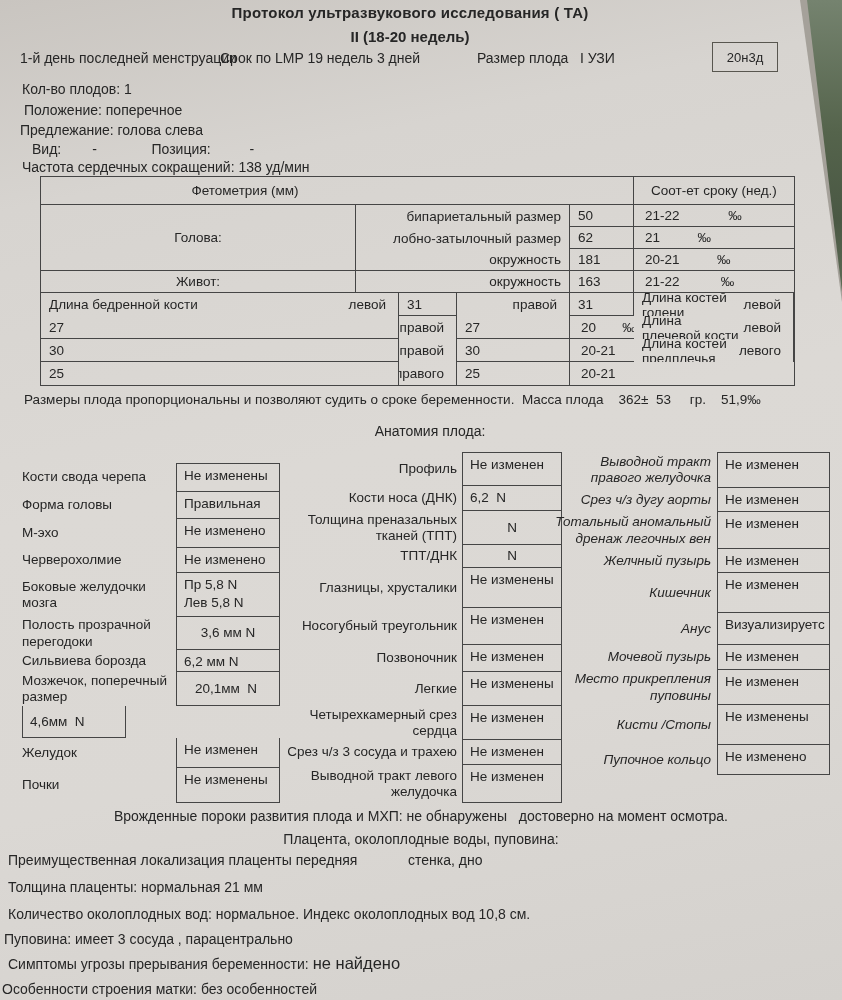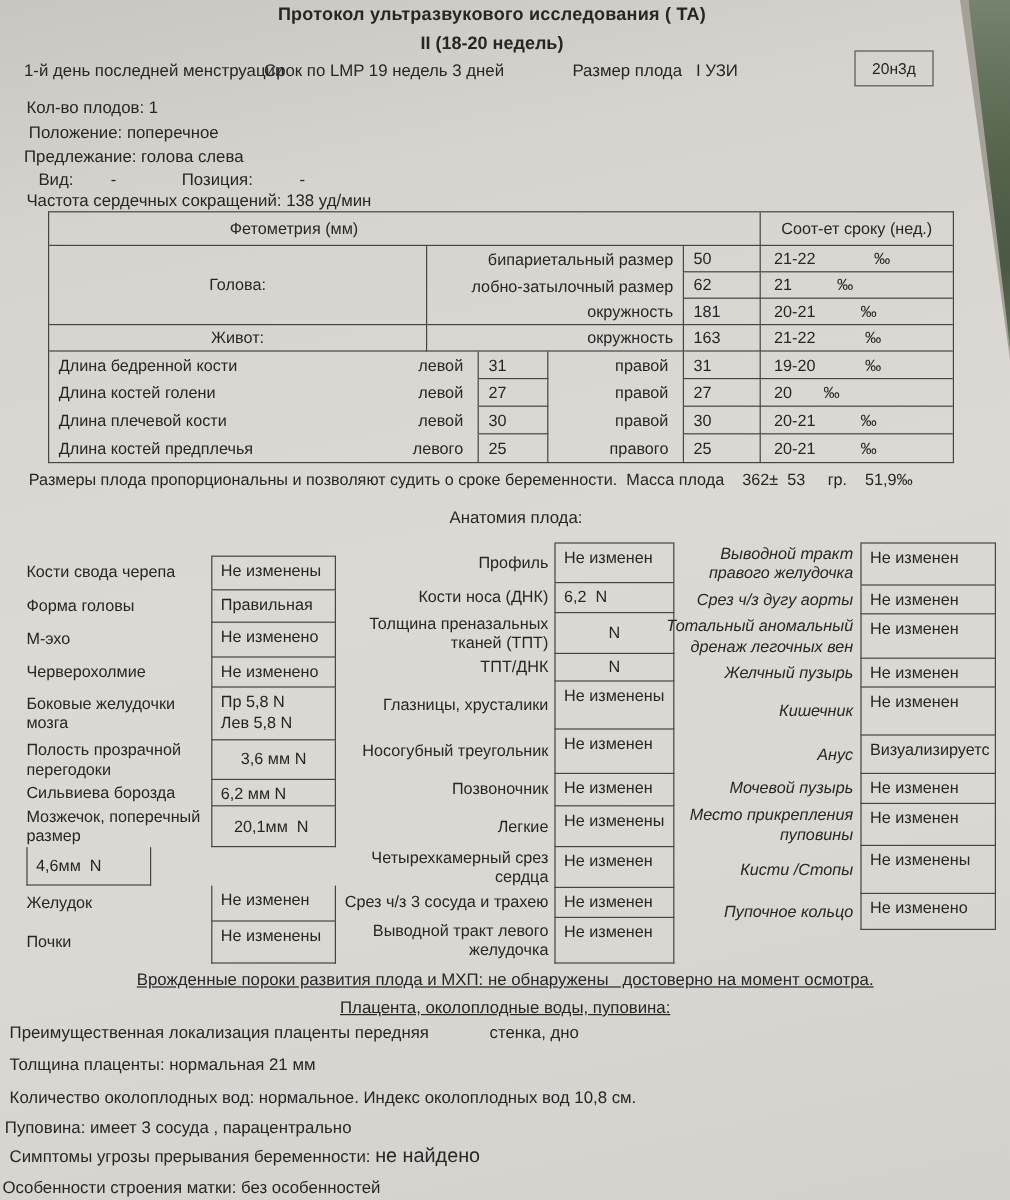--- a/index.html
+++ b/index.html
@@ -100,21 +100,21 @@
   #acol-right .a-row:nth-child(9){height:40px}#acol-right .a-row:nth-child(10){height:30px}
   
   #acol-left .a-row:nth-child(6) .a-box{justify-content:center;align-items:center;padding-top:0;}
   #acol-left .a-row:nth-child(8) .a-box{padding-left:18px;align-items:center;padding-top:0;}
   #acol-left .a-row:nth-child(9) .a-box{align-items:center;padding-top:0;}
   #acol-mid .a-row:nth-child(3) .a-box,
   #acol-mid .a-row:nth-child(4) .a-box{justify-content:center;align-items:center;padding-top:0;}
   
   .fline{font-size:14px;}
   .f-em{font-size:16.5px;}
-  .centered{left:0;width:842px;text-align:center;text-decoration:underline;}
+  .centered{left:0;width:842px;text-align:center;}
 </style>
 </head>
 <body>
 
 <div class="paper">
   <div class="corner-shadow"></div>
   <div class="corner-green"></div>
 
   <div class="abs doc-title">Протокол ультразвукового исследования ( ТА)</div>
   <div class="abs doc-subtitle">II (18-20 недель)</div>
@@ -154,21 +154,20 @@
     </div>
     <div class="f-grid f-limb">
 
       <div class="cell br limb-label">
         <span>Длина бедренной кости</span>
         <span>левой</span>
       </div>
       <div class="cell br bb val-cell">31</div>
       <div class="cell br t-right prav-cell">правой</div>
       <div class="cell br bb val-cell">31</div>
-      <div class="cell bb week-cell pre">19-20           ‰</div>
 
       <div class="cell br limb-label">
         <span>Длина костей голени</span>
         <span>левой</span>
       </div>
       <div class="cell br bb val-cell">27</div>
       <div class="cell br t-right prav-cell">правой</div>
       <div class="cell br bb val-cell">27</div>
       <div class="cell bb week-cell pre">20       ‰</div>
 

